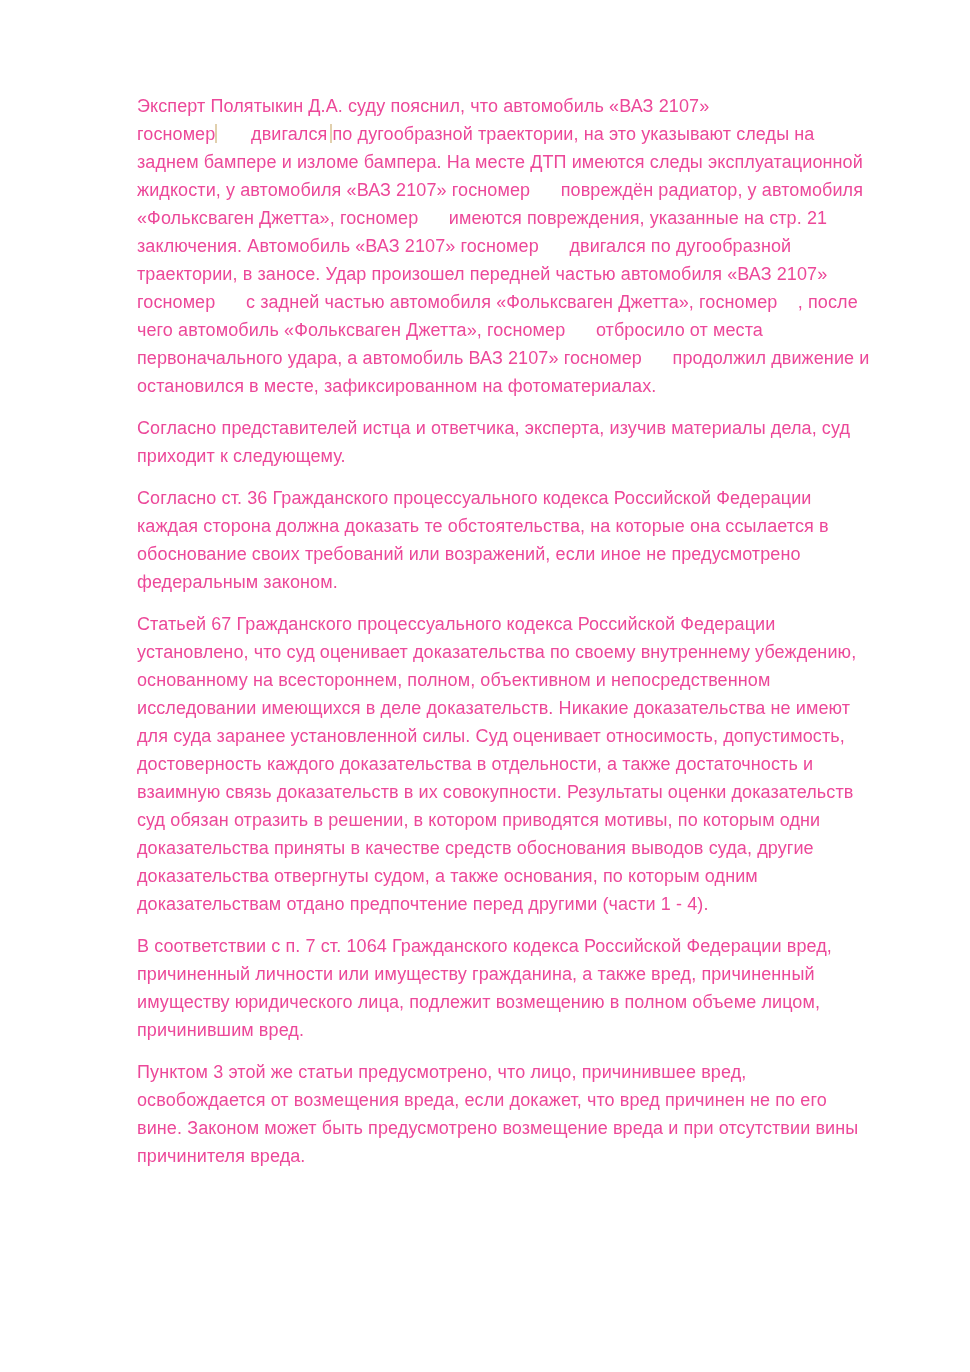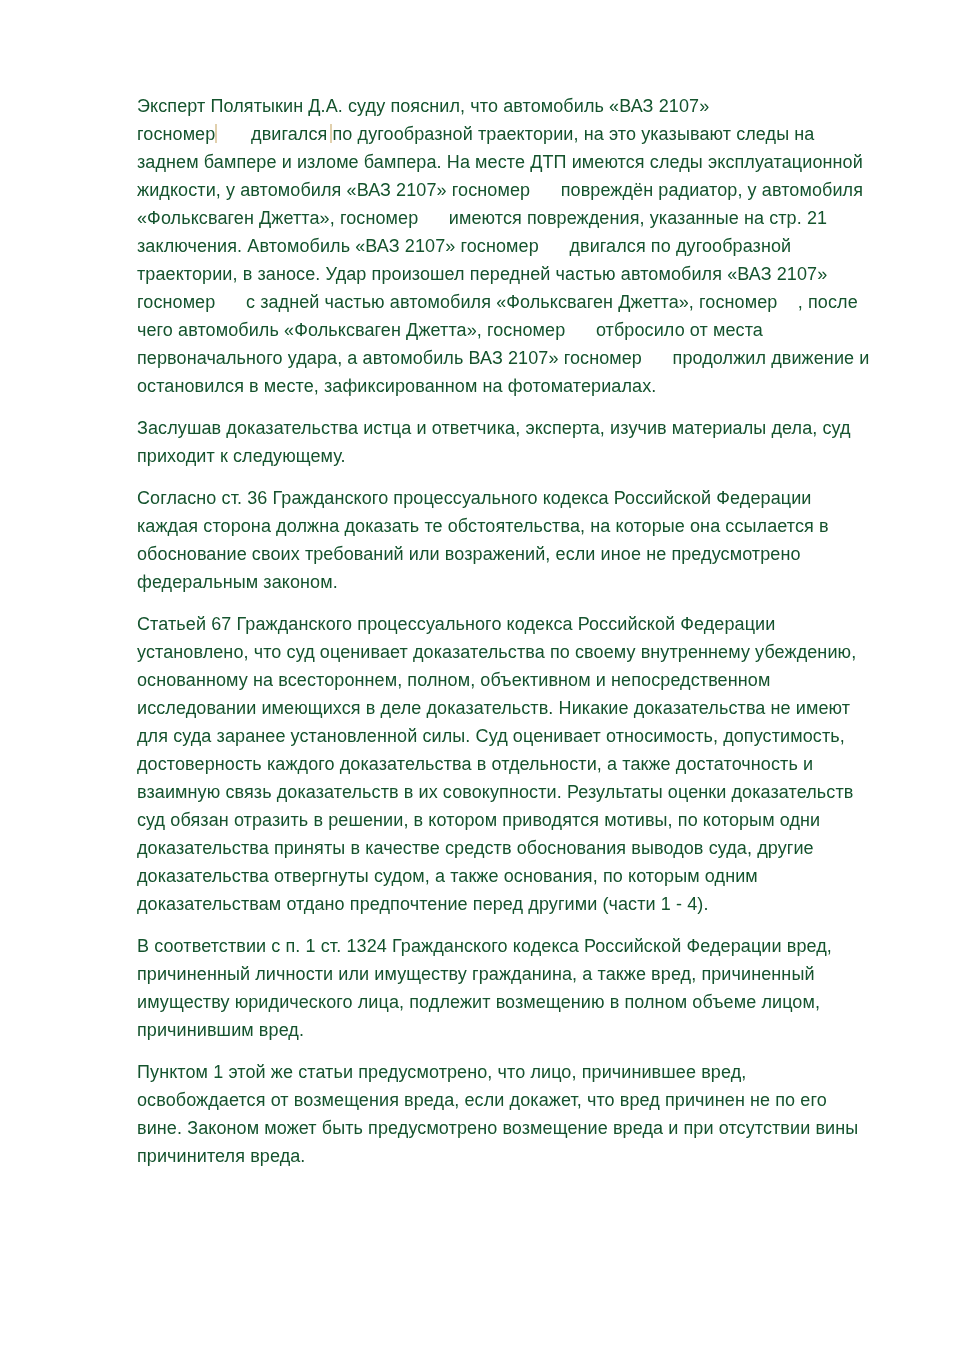--- a/index.html
+++ b/index.html
@@ -22,21 +22,21 @@
     width: 812px;
     color: #212121;
   }
   .doc-body p {
     margin: 0 0 14px 0;
     font-size: 18px;
     line-height: 28px;
     font-weight: 400;
     letter-spacing: 0.1px;
     white-space: pre-wrap;
-    color: #14532d;
+    color: #ec4899;
   }
   
   .redaction-mark {
     position: absolute;
     width: 2px;
     height: 19px;
     background: #dcc89f;
     opacity: 0.85;
   }
   .redaction-mark.m1 { left: 215px; top: 124px; }
@@ -52,42 +52,42 @@
 госномер &nbsp;&nbsp;&nbsp;&nbsp;&nbsp; двигался по дугообразной траектории, на это указывают следы на
 заднем бампере и изломе бампера. На месте ДТП имеются следы эксплуатационной
 жидкости, у автомобиля «ВАЗ 2107» госномер &nbsp;&nbsp;&nbsp;&nbsp; повреждён радиатор, у автомобиля
 «Фольксваген Джетта», госномер &nbsp;&nbsp;&nbsp;&nbsp; имеются повреждения, указанные на стр. 21
 заключения. Автомобиль «ВАЗ 2107» госномер &nbsp;&nbsp;&nbsp;&nbsp; двигался по дугообразной
 траектории, в заносе. Удар произошел передней частью автомобиля «ВАЗ 2107»
 госномер &nbsp;&nbsp;&nbsp;&nbsp; с задней частью автомобиля «Фольксваген Джетта», госномер &nbsp;&nbsp;&nbsp;, после
 чего автомобиль «Фольксваген Джетта», госномер &nbsp;&nbsp;&nbsp;&nbsp; отбросило от места
 первоначального удара, а автомобиль ВАЗ 2107» госномер &nbsp;&nbsp;&nbsp;&nbsp; продолжил движение и
 остановился в месте, зафиксированном на фотоматериалах.</p>
-    <p>Заслушав доказательства истца и ответчика, эксперта, изучив материалы дела, суд
+    <p>Согласно представителей истца и ответчика, эксперта, изучив материалы дела, суд
 приходит к следующему.</p>
     <p>Согласно ст. 36 Гражданского процессуального кодекса Российской Федерации
 каждая сторона должна доказать те обстоятельства, на которые она ссылается в
 обоснование своих требований или возражений, если иное не предусмотрено
 федеральным законом.</p>
     <p>Статьей 67 Гражданского процессуального кодекса Российской Федерации
 установлено, что суд оценивает доказательства по своему внутреннему убеждению,
 основанному на всестороннем, полном, объективном и непосредственном
 исследовании имеющихся в деле доказательств. Никакие доказательства не имеют
 для суда заранее установленной силы. Суд оценивает относимость, допустимость,
 достоверность каждого доказательства в отдельности, а также достаточность и
 взаимную связь доказательств в их совокупности. Результаты оценки доказательств
 суд обязан отразить в решении, в котором приводятся мотивы, по которым одни
 доказательства приняты в качестве средств обоснования выводов суда, другие
 доказательства отвергнуты судом, а также основания, по которым одним
 доказательствам отдано предпочтение перед другими (части 1 - 4).</p>
-    <p>В соответствии с п. 1 ст. 1324 Гражданского кодекса Российской Федерации вред,
+    <p>В соответствии с п. 7 ст. 1064 Гражданского кодекса Российской Федерации вред,
 причиненный личности или имуществу гражданина, а также вред, причиненный
 имуществу юридического лица, подлежит возмещению в полном объеме лицом,
 причинившим вред.</p>
-    <p>Пунктом 1 этой же статьи предусмотрено, что лицо, причинившее вред,
+    <p>Пунктом 3 этой же статьи предусмотрено, что лицо, причинившее вред,
 освобождается от возмещения вреда, если докажет, что вред причинен не по его
 вине. Законом может быть предусмотрено возмещение вреда и при отсутствии вины
 причинителя вреда.</p>
   </div>
 
   <span class="redaction-mark m1"></span>
   <span class="redaction-mark m2"></span>
 
 </div>
 

